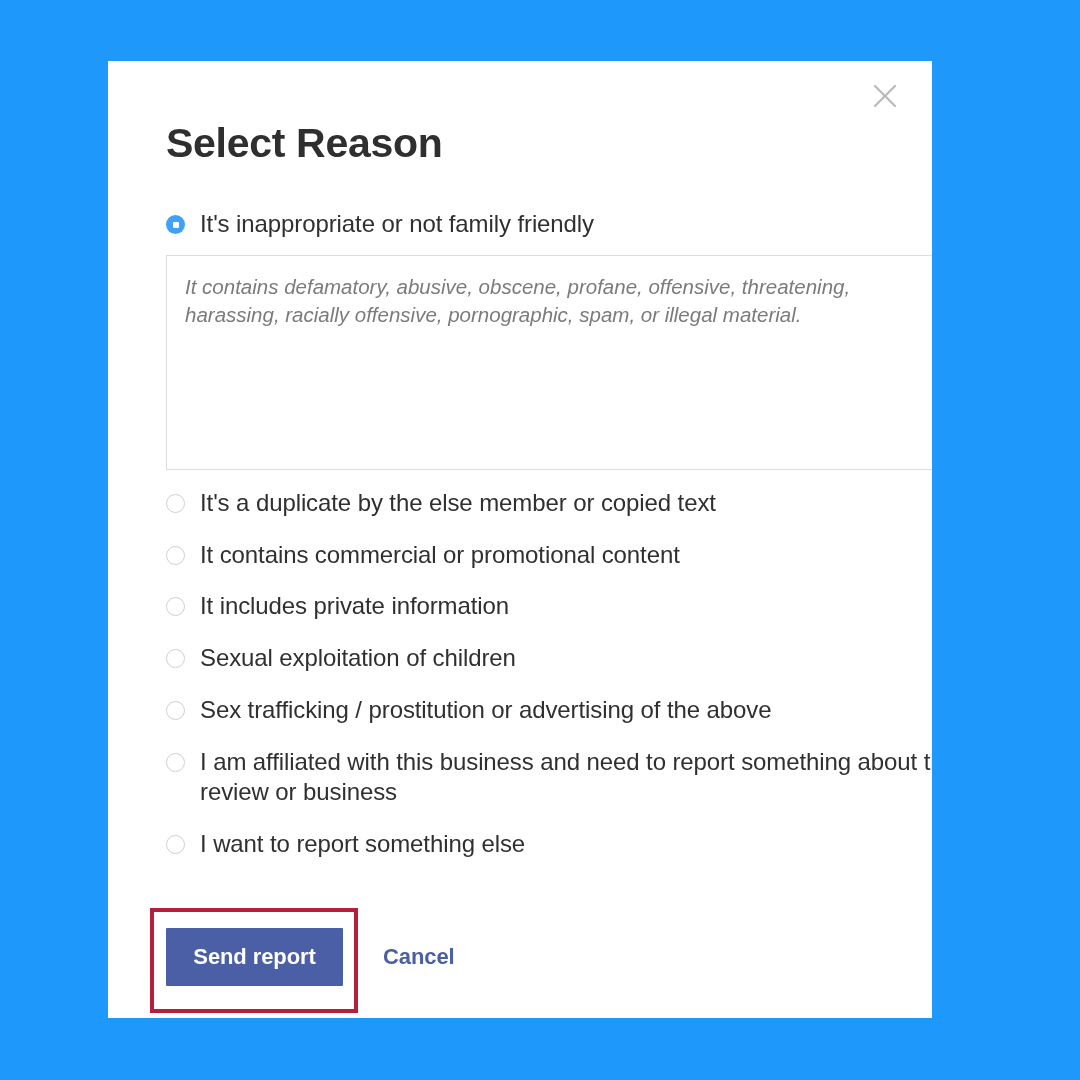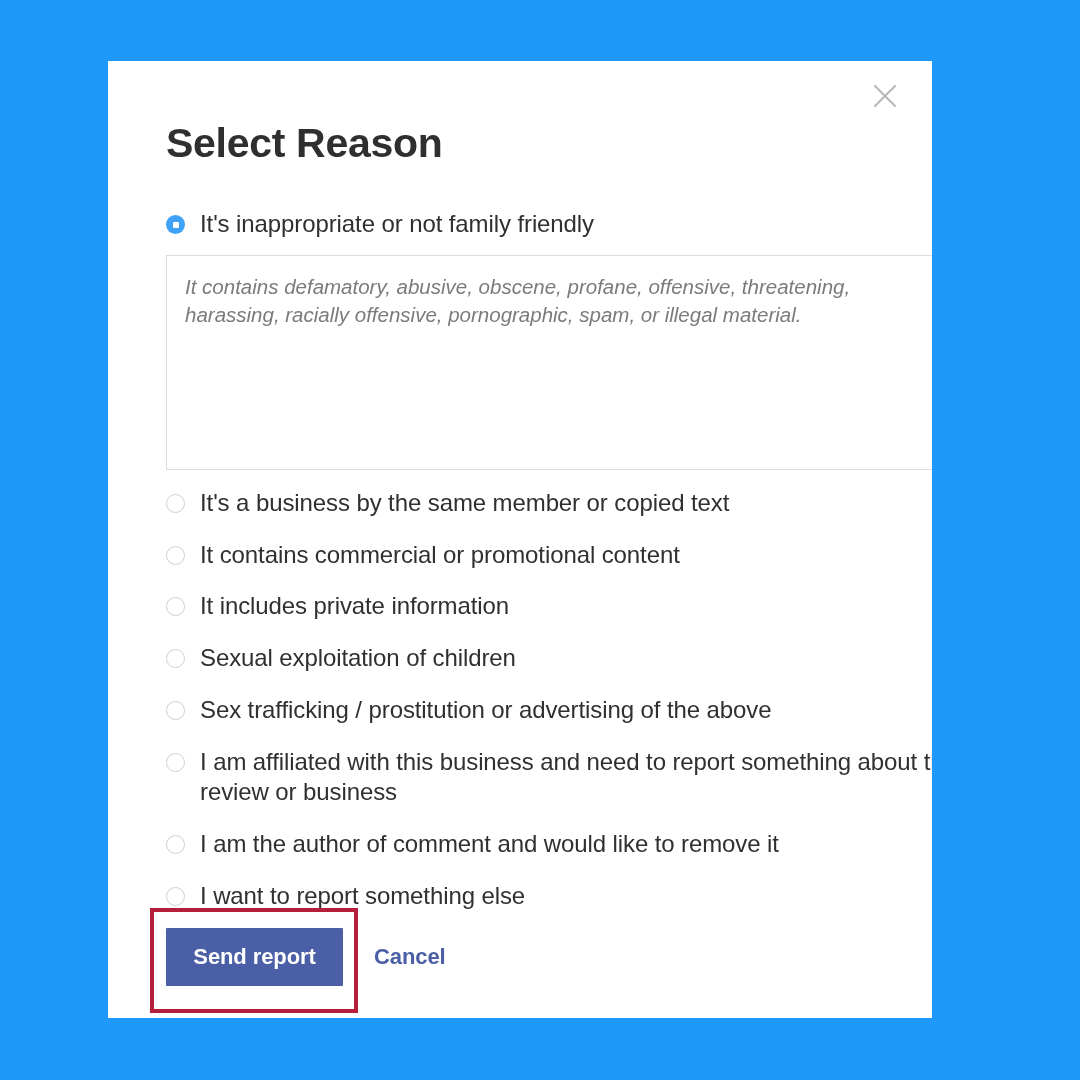--- a/index.html
+++ b/index.html
@@ -163,21 +163,21 @@
     font-size: 22px;
     font-weight: bold;
     border: none;
     border-radius: 1px;
     cursor: pointer;
     font-family: "Liberation Sans", sans-serif;
     letter-spacing: -0.1px;
   }
 
   .cancel-link {
-    margin-left: 31px;
+    margin-left: 40px;
     color: #4a5fa5;
     font-size: 22px;
     font-weight: bold;
     text-decoration: none;
     cursor: pointer;
     letter-spacing: -0.1px;
   }
 
   
   .highlight-box {
@@ -213,21 +213,21 @@
         <span class="option-label">It's inappropriate or not family friendly</span>
       </div>
     </div>
 
     <textarea class="reason-textarea" placeholder="It contains defamatory, abusive, obscene, profane, offensive, threatening, harassing, racially offensive, pornographic, spam, or illegal material." style=""></textarea>
 
     <div class="options-lower">
 
       <div class="option-row">
         <span class="radio"></span>
-        <span class="option-label">It's a business by the same member or copied text</span>
+        <span class="option-label">It's a duplicate by the else member or copied text</span>
       </div>
 
       <div class="option-row">
         <span class="radio"></span>
         <span class="option-label">It contains commercial or promotional content</span>
       </div>
 
       <div class="option-row">
         <span class="radio"></span>
         <span class="option-label">It includes private information</span>
@@ -241,24 +241,20 @@
       <div class="option-row">
         <span class="radio"></span>
         <span class="option-label">Sex trafficking / prostitution or advertising of the above</span>
       </div>
 
       <div class="option-row">
         <span class="radio"></span>
         <span class="option-label">I am affiliated with this business and need to report something about this review or business</span>
       </div>
 
-      <div class="option-row">
-        <span class="radio"></span>
-        <span class="option-label">I am the author of comment and would like to remove it</span>
-      </div>
 
       <div class="option-row">
         <span class="radio"></span>
         <span class="option-label">I want to report something else</span>
       </div>
 
     </div>
 
     <div class="actions">
       <button class="send-btn">Send report</button>

